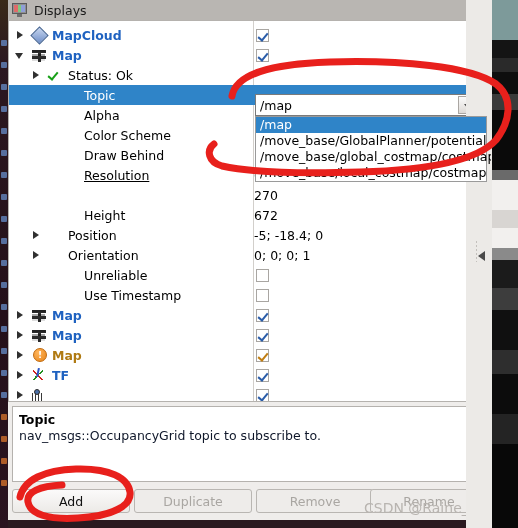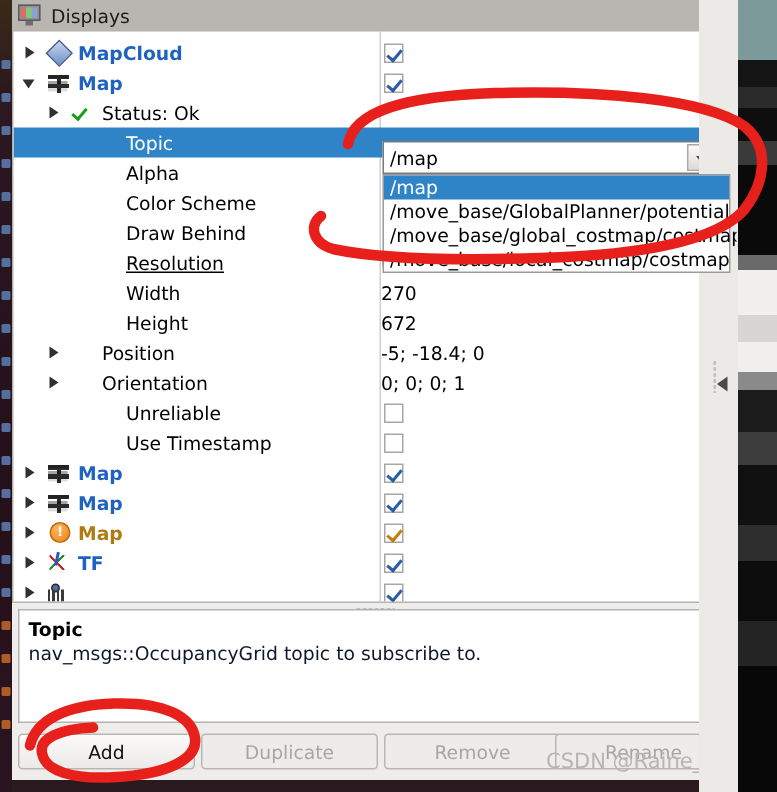--- a/index.html
+++ b/index.html
@@ -398,27 +398,20 @@
           <div class="row" style="top: 144px; text-decoration: underline;">
             <div style="flex: 0 0 auto; width: 38px;"></div>
             <div class="twisty "></div>
             <div style="flex: 0 0 auto; width: 5px;"></div>
             <div class="ico "></div>
             <div class="label">Resolution</div>
           </div>
           <div class="vcol" style="top: 144px;">
             <span>0.05</span>
           </div>
-          <div class="row" style="top: 164px;">
-            <div style="flex: 0 0 auto; width: 38px;"></div>
-            <div class="twisty "></div>
-            <div style="flex: 0 0 auto; width: 5px;"></div>
-            <div class="ico "></div>
-            <div class="label">Width</div>
-          </div>
           <div class="vcol" style="top: 164px;">
             <span>270</span>
           </div>
           <div class="row" style="top: 184px;">
             <div style="flex: 0 0 auto; width: 38px;"></div>
             <div class="twisty "></div>
             <div style="flex: 0 0 auto; width: 5px;"></div>
             <div class="ico "></div>
             <div class="label">Height</div>
           </div>

